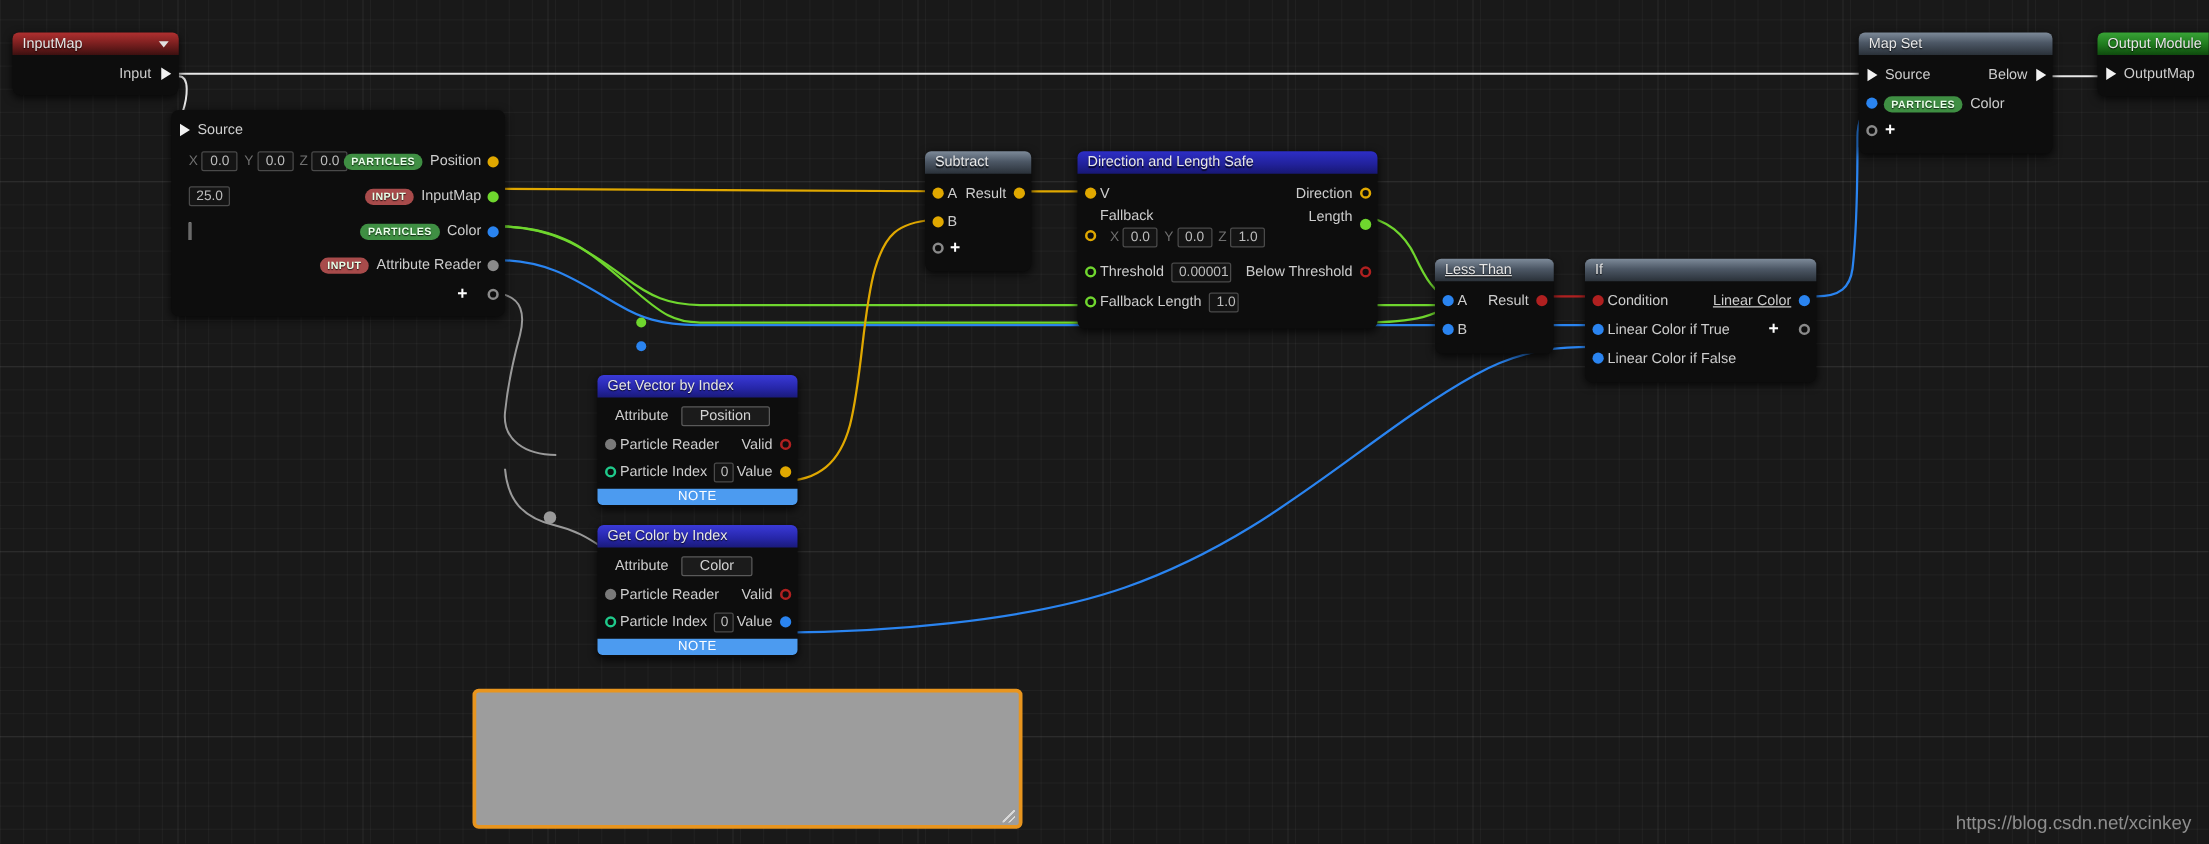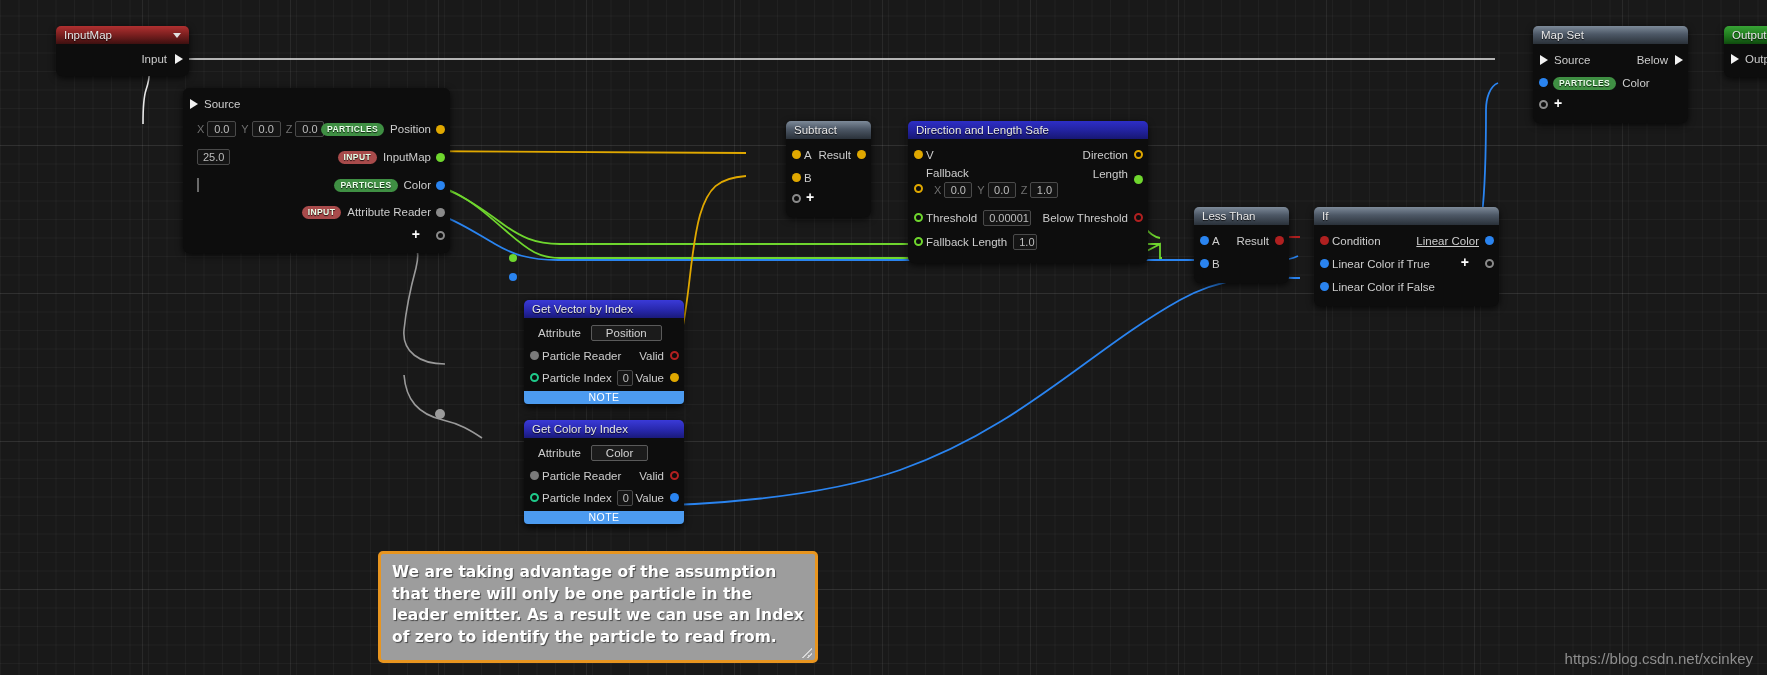--- a/index.html
+++ b/index.html
@@ -24,21 +24,20 @@
   svg.wires { position: absolute; left: 0; top: 0; width: 1767px; height: 675px; pointer-events: none; }
 
   
   .node {
     position: absolute;
     border-radius: 6px;
     background: #0d0d0d;
     box-shadow: 0 2px 7px rgba(0,0,0,0.75);
     color: #d8d8d8;
     font-size: 11.5px;
-    margin-left: 46px;
   }
   .node .title {
     height: 18px; line-height: 18px;
     padding: 0 8px;
     border-radius: 5px 5px 0 0;
     font-size: 11.5px;
     color: #e8e8e8;
     text-shadow: 0 1px 1px rgba(0,0,0,0.85);
     overflow: hidden;
     white-space: nowrap;
@@ -299,21 +298,21 @@
       <div class="row" style="height:24px;">
         <span class="pin pin-l hollow" style="border-color:#6fd62e; top:7px;"></span>
         <span style="position:absolute;left:18px;display:flex;align-items:center;gap:6px;">
           <span class="lbl">Fallback Length</span>
           <span class="vbox" style="width:24px;">1.0</span>
         </span>
       </div>
     </div>
   </div>
 
-  <div class="node" style="left:1148px; top:207px; width:95px;">
+  <div class="node" style="left:1148px; top:207px; width:95px;text-decoration:underline;">
     <div class="title t-grey">
       <span>Less Than</span>
     </div>
     <div class="body" style="padding:4px 0 8px 0;">
       <div class="row">
         <span class="pin pin-l" style="background:#2a84f0; top:7px;"></span>
         <span class="lbl-l">A</span>
         <span class="lbl-r" style="right:20px;">Result</span>
         <span class="pin pin-r" style="background:#b02020; top:7px;"></span>
       </div>
@@ -435,18 +434,17 @@
     </div>
     <div class="body" style="padding:3px 0 7px 0;">
       <div class="row">
         <span class="exec" style="left:7px; top:7px;"></span>
         <span class="lbl-l" style="left:21px;">OutputMap</span>
       </div>
     </div>
   </div>
 
   <div id="comment" style="left:378px; top:551px; width:440px; height:112px;">
-    <p>We are taking advantage of the assumption that there will only be one particle in the leader emitter. As a result we can use an Index of zero to identify the particle to read from.</p>
     <span class="grip"></span>
   </div>
 
   <div id="watermark">https://blog.csdn.net/xcinkey</div>
 </div>
 
 </body></html>

